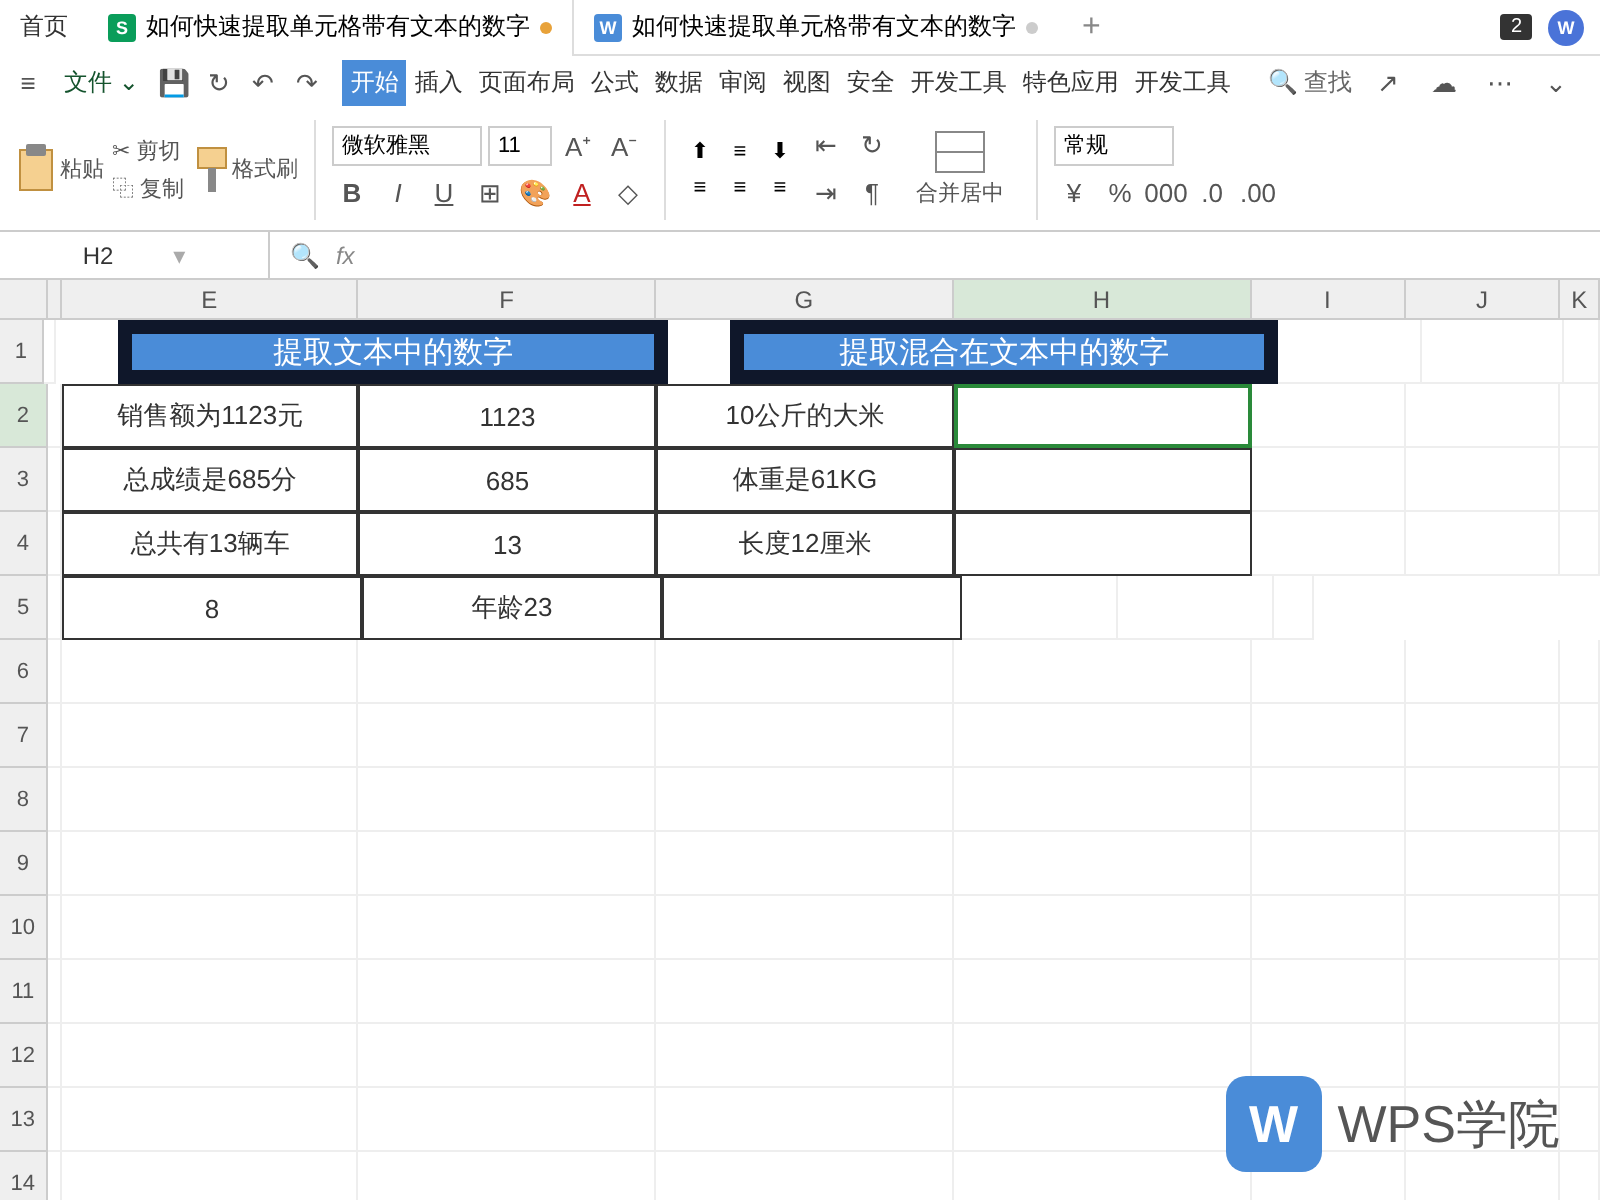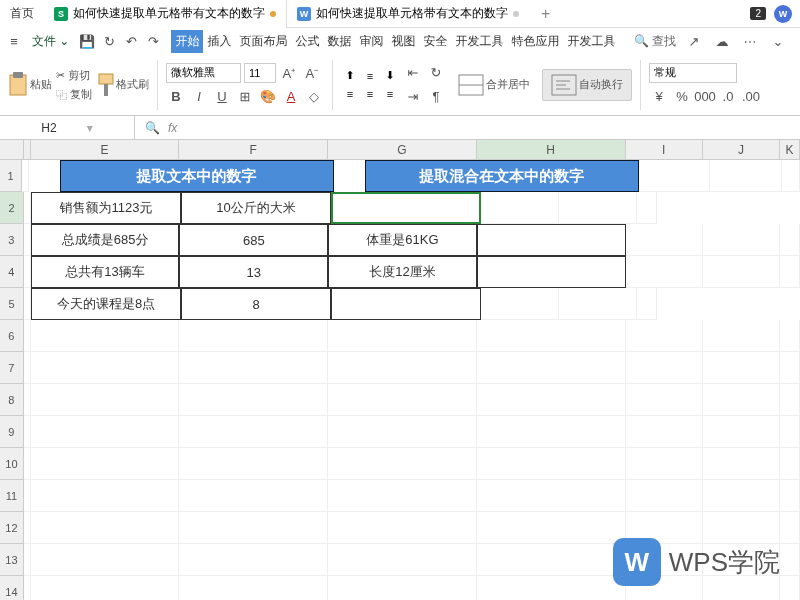--- a/index.html
+++ b/index.html
@@ -31,39 +31,39 @@
 .toolbar { height: 62px; background: #fff; border-bottom: 1px solid #ccc; display: flex; align-items: center; font-size: 11px; padding: 2px 6px; gap: 4px; }
 .tb-group { display: flex; flex-direction: column; gap: 4px; }
 .tb-paste { display: flex; align-items: center; color: #555; }
 .tb-clipb { display: flex; flex-direction: column; gap: 4px; color: #555; }
 .tb-row { display: flex; align-items: center; gap: 3px; }
 .tb-sep { width: 1px; height: 50px; background: #ddd; margin: 0 4px; }
 .font-sel { border: 1px solid #ccc; height: 20px; font-size: 11px; padding: 0 4px; background: #fff; }
 .font-name { width: 75px; }
 .font-size { width: 32px; }
 .tb-btn { width: 20px; height: 20px; display: inline-flex; align-items: center; justify-content: center; color: #555; font-size: 13px; cursor: pointer; }
-.tb-large { display: flex; flex-direction: row; align-items: center; padding: 4px 8px; color: #555; gap: 2px; }
+.tb-large { display: flex; flex-direction: column; align-items: center; padding: 4px 8px; color: #555; gap: 2px; }
 .tb-large.active { background: #e8e8e8; border: 1px solid #ccc; border-radius: 2px; }
 .align-grid { display: grid; grid-template-columns: repeat(3, 18px); gap: 2px; }
 .align-btn { width: 18px; height: 16px; display: flex; align-items: center; justify-content: center; }
 
 .namebox-row { height: 24px; background: #fff; border-bottom: 1px solid #ccc; display: flex; align-items: center; font-size: 12px; }
 .namebox { width: 135px; border-right: 1px solid #ccc; padding: 0 8px; text-align: right; color: #333; height: 100%; display: flex; align-items: center; justify-content: center; gap: 30px; }
 .fx-area { display: flex; align-items: center; gap: 8px; padding: 0 10px; color: #888; }
 
 .sheet { position: relative; background: #fff; }
 .col-headers { display: flex; height: 20px; background: #efefef; border-bottom: 1px solid #ccc; }
 .corner { width: 24px; border-right: 1px solid #ccc; background: #efefef; }
 .col-h { border-right: 1px solid #ccc; text-align: center; font-size: 12px; color: #555; line-height: 20px; background: #efefef; }
 .col-h.sel { background: #d8e8d8; }
 .row { display: flex; height: 32px; }
 .row-h { width: 24px; background: #efefef; border-right: 1px solid #ccc; border-bottom: 1px solid #ccc; text-align: center; font-size: 11px; color: #555; display: flex; align-items: center; justify-content: center; }
 .row-h.sel { background: #d8e8d8; }
 .cell { border-right: 1px solid #eee; border-bottom: 1px solid #eee; display: flex; align-items: center; justify-content: center; font-size: 13px; }
-.cell.header-cell { background: #4a8cd8; color: #fff; font-weight: bold; border: 1px solid #0f172a; font-size: 15px; margin-left: 31px; }
+.cell.header-cell { background: #4a8cd8; color: #fff; font-weight: normal; border: 7px solid #0f172a; font-size: 15px; margin-left: 31px; }
 .cell.data { border: 1px solid #333; background: #fff; color: #333; }
 .cell.active { border: 2px solid #2a8a3a; }
 
 .col-D { width: 7px; } .col-E { width: 150px; } .col-F { width: 150px; } .col-G { width: 150px; } .col-H { width: 150px; } .col-I { width: 78px; } .col-J { width: 78px; } .col-K { width: 20px; }
 
 .watermark { position: absolute; right: 20px; bottom: 14px; display: flex; align-items: center; gap: 8px; font-size: 26px; color: #555; font-weight: 500; }
 .wm-icon { width: 48px; height: 48px; background: #4a8cd8; border-radius: 10px; display: flex; align-items: center; justify-content: center; color: #fff; font-size: 26px; font-weight: bold; }
 
 svg { display: block; }
 </style>
@@ -197,31 +197,24 @@
         <span class="tb-btn">¶</span>
       </div>
   </div>
   <div class="tb-large">
     <svg width="26" height="22">
         <rect x="1" y="1" width="24" height="20" fill="none" stroke="#888"></rect>
         <line x1="1" y1="11" x2="25" y2="11" stroke="#888"></line>
       </svg>
     <span>合并居中</span>
   </div>
-  <div class="tb-large active">
-    <svg width="26" height="22">
-        <rect x="1" y="1" width="24" height="20" fill="none" stroke="#888"></rect>
-        <path d="M5 7 h14 M5 11 h10 M5 15 h14" stroke="#888" fill="none"></path>
-      </svg>
-    <span>自动换行</span>
-  </div>
   <div class="tb-sep"></div>
   <div class="tb-group">
     <div class="tb-row">
-        <input class="font-sel" style="width: 88px;" value="常规">
+        <input class="font-sel" style="width: 60px;" value="常规">
       </div>
     <div class="tb-row">
       <span class="tb-btn">¥</span>
       <span class="tb-btn">%</span>
       <span class="tb-btn">000</span>
       <span class="tb-btn">.0</span>
       <span class="tb-btn">.00</span>
     </div>
   </div>
 </div>
@@ -257,20 +250,21 @@
     <div class="cell header-cell" style="width:300px">提取混合在文本中的数字</div>
     <div class="cell col-I"></div>
     <div class="cell col-J"></div>
     <div class="cell col-K"></div>
   </div>
 
   <div class="row">
     <div class="row-h sel">2</div>
     <div class="cell col-D"></div>
     <div class="cell data col-E">销售额为1123元</div>
+    <div class="cell data col-F">1123</div>
     <div class="cell data col-G">10公斤的大米</div>
     <div class="cell data col-H active"></div>
     <div class="cell col-I"></div>
     <div class="cell col-J"></div>
     <div class="cell col-K"></div>
   </div>
 
   <div class="row">
     <div class="row-h">3</div>
     <div class="cell col-D"></div>
@@ -291,22 +285,22 @@
     <div class="cell data col-G">长度12厘米</div>
     <div class="cell data col-H"></div>
     <div class="cell col-I"></div>
     <div class="cell col-J"></div>
     <div class="cell col-K"></div>
   </div>
 
   <div class="row">
     <div class="row-h">5</div>
     <div class="cell col-D"></div>
-    <div class="cell data col-E">今天的课程是8点</div>
     <div class="cell data col-F">8</div>
+    <div class="cell data col-G">年龄23</div>
     <div class="cell data col-H"></div>
     <div class="cell col-I"></div>
     <div class="cell col-J"></div>
     <div class="cell col-K"></div>
   </div>
 
   <div id="empty-rows">
       <div class="row">
         <div class="row-h">6</div>
     <div class="cell col-D"></div>

